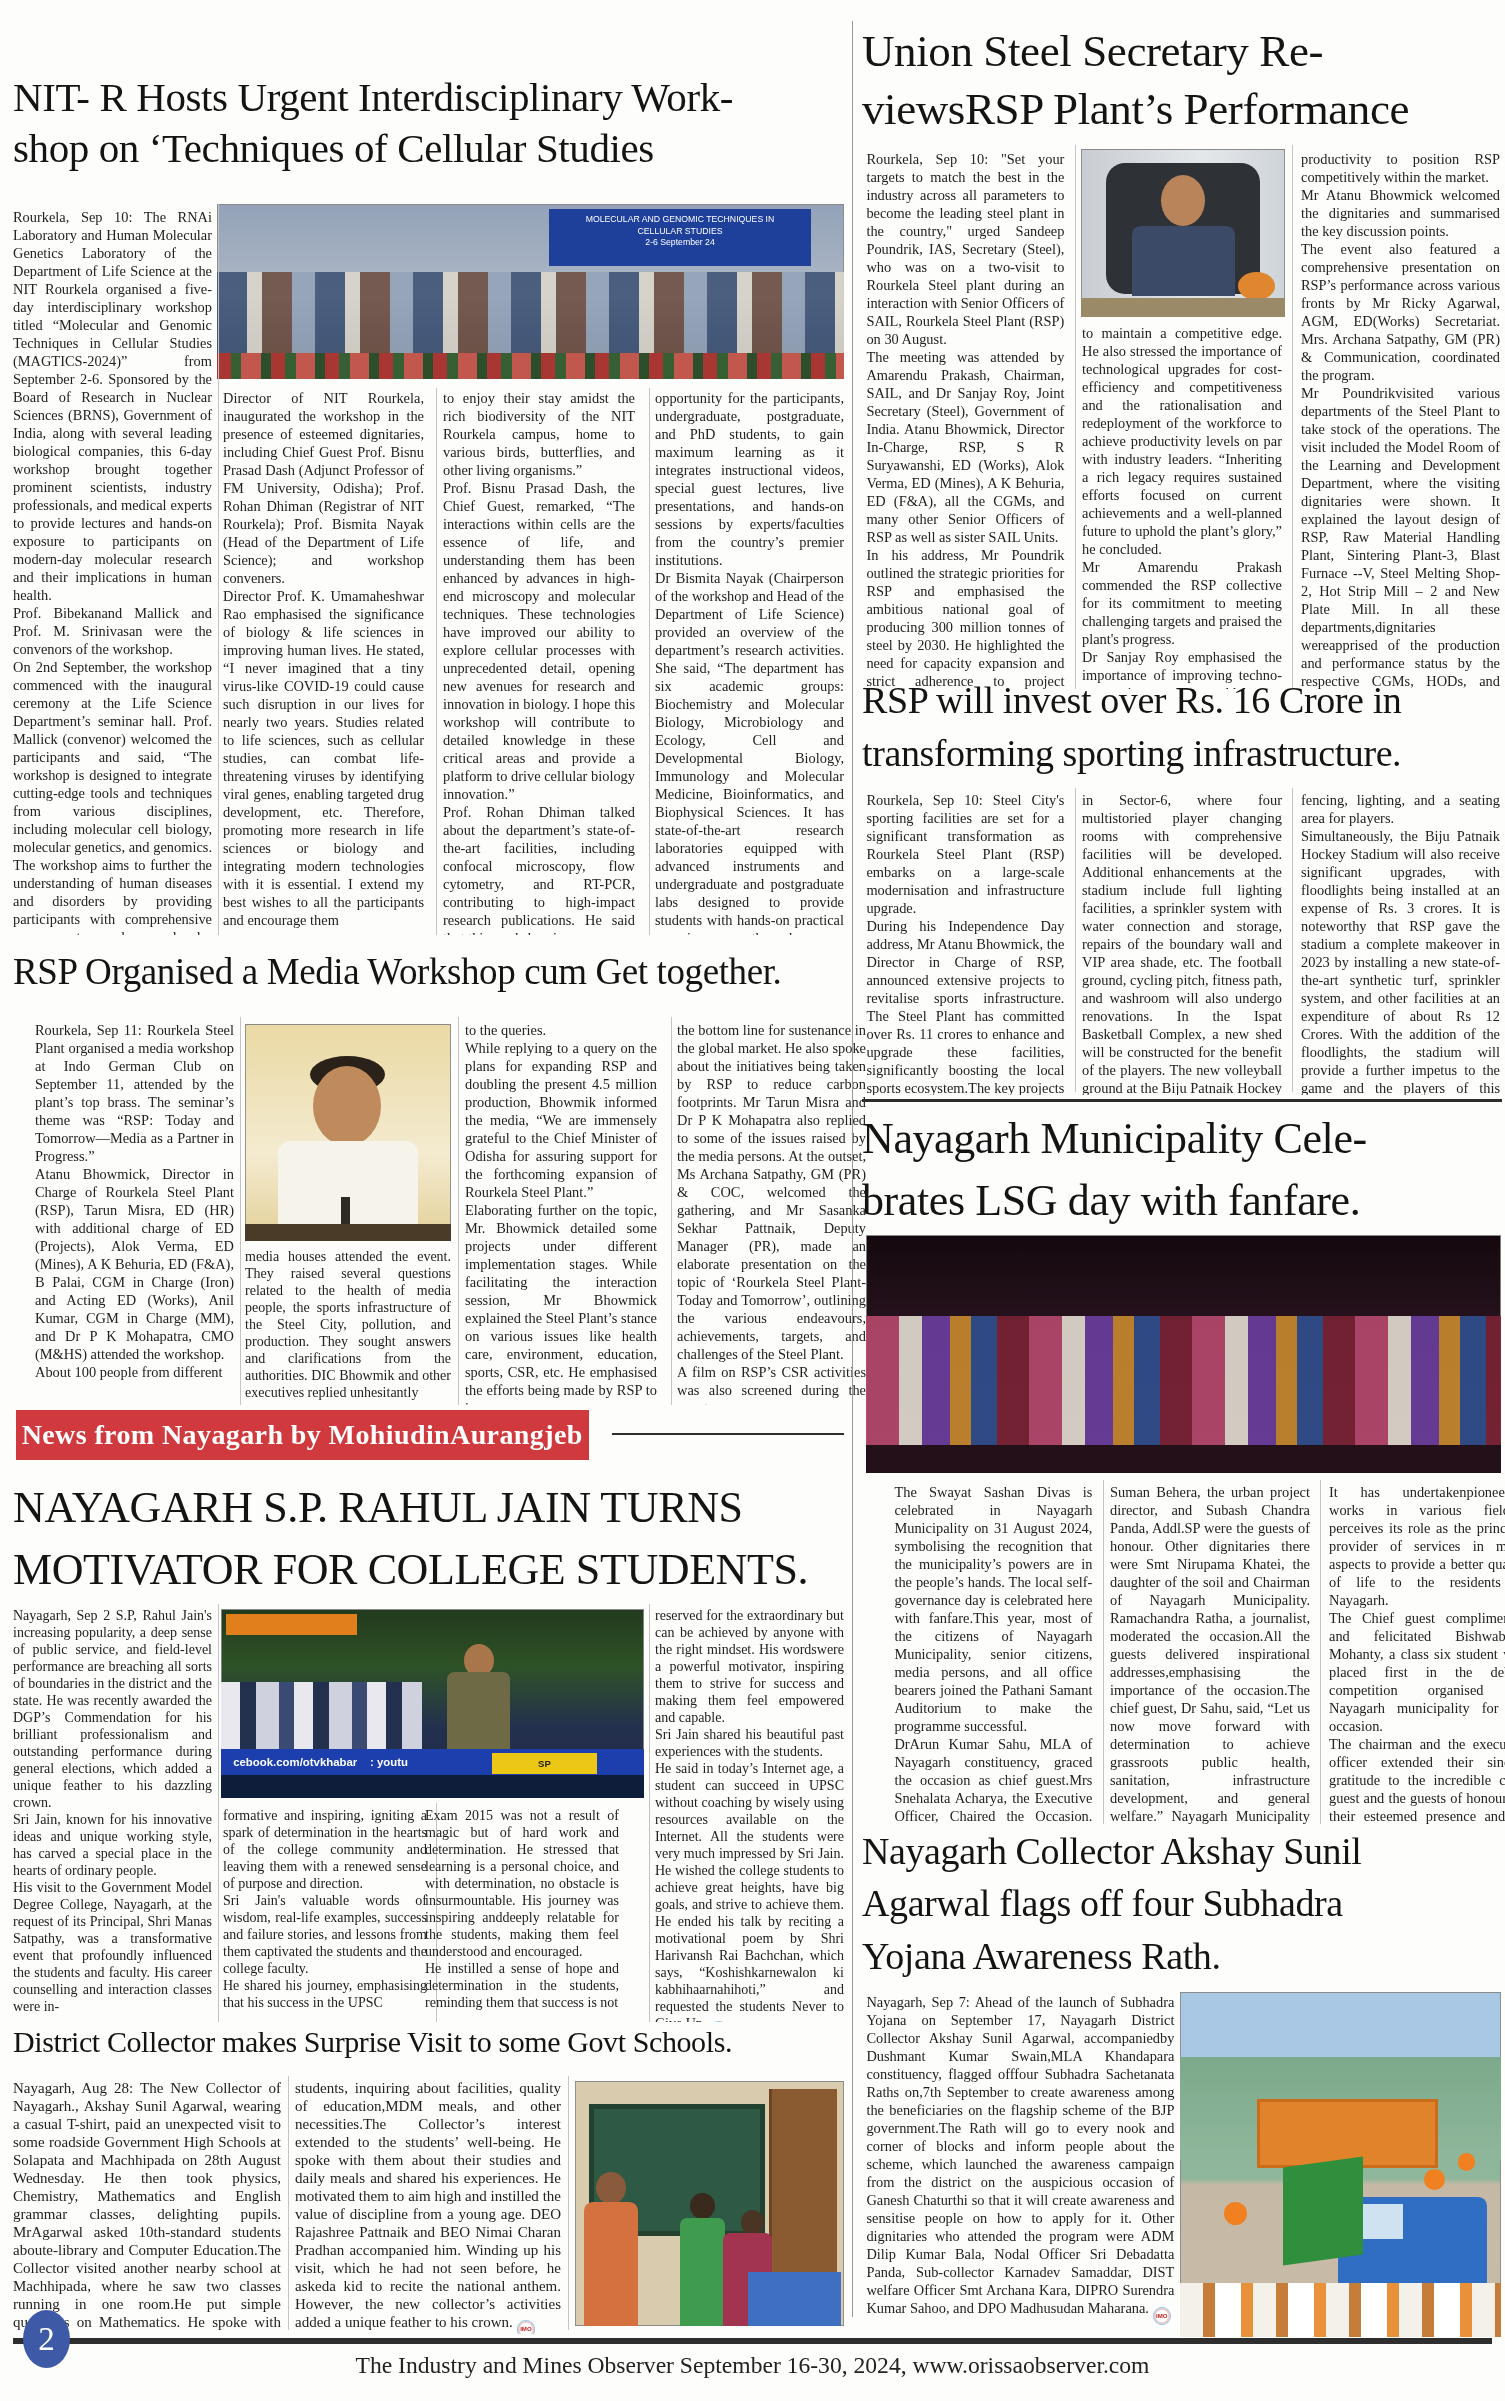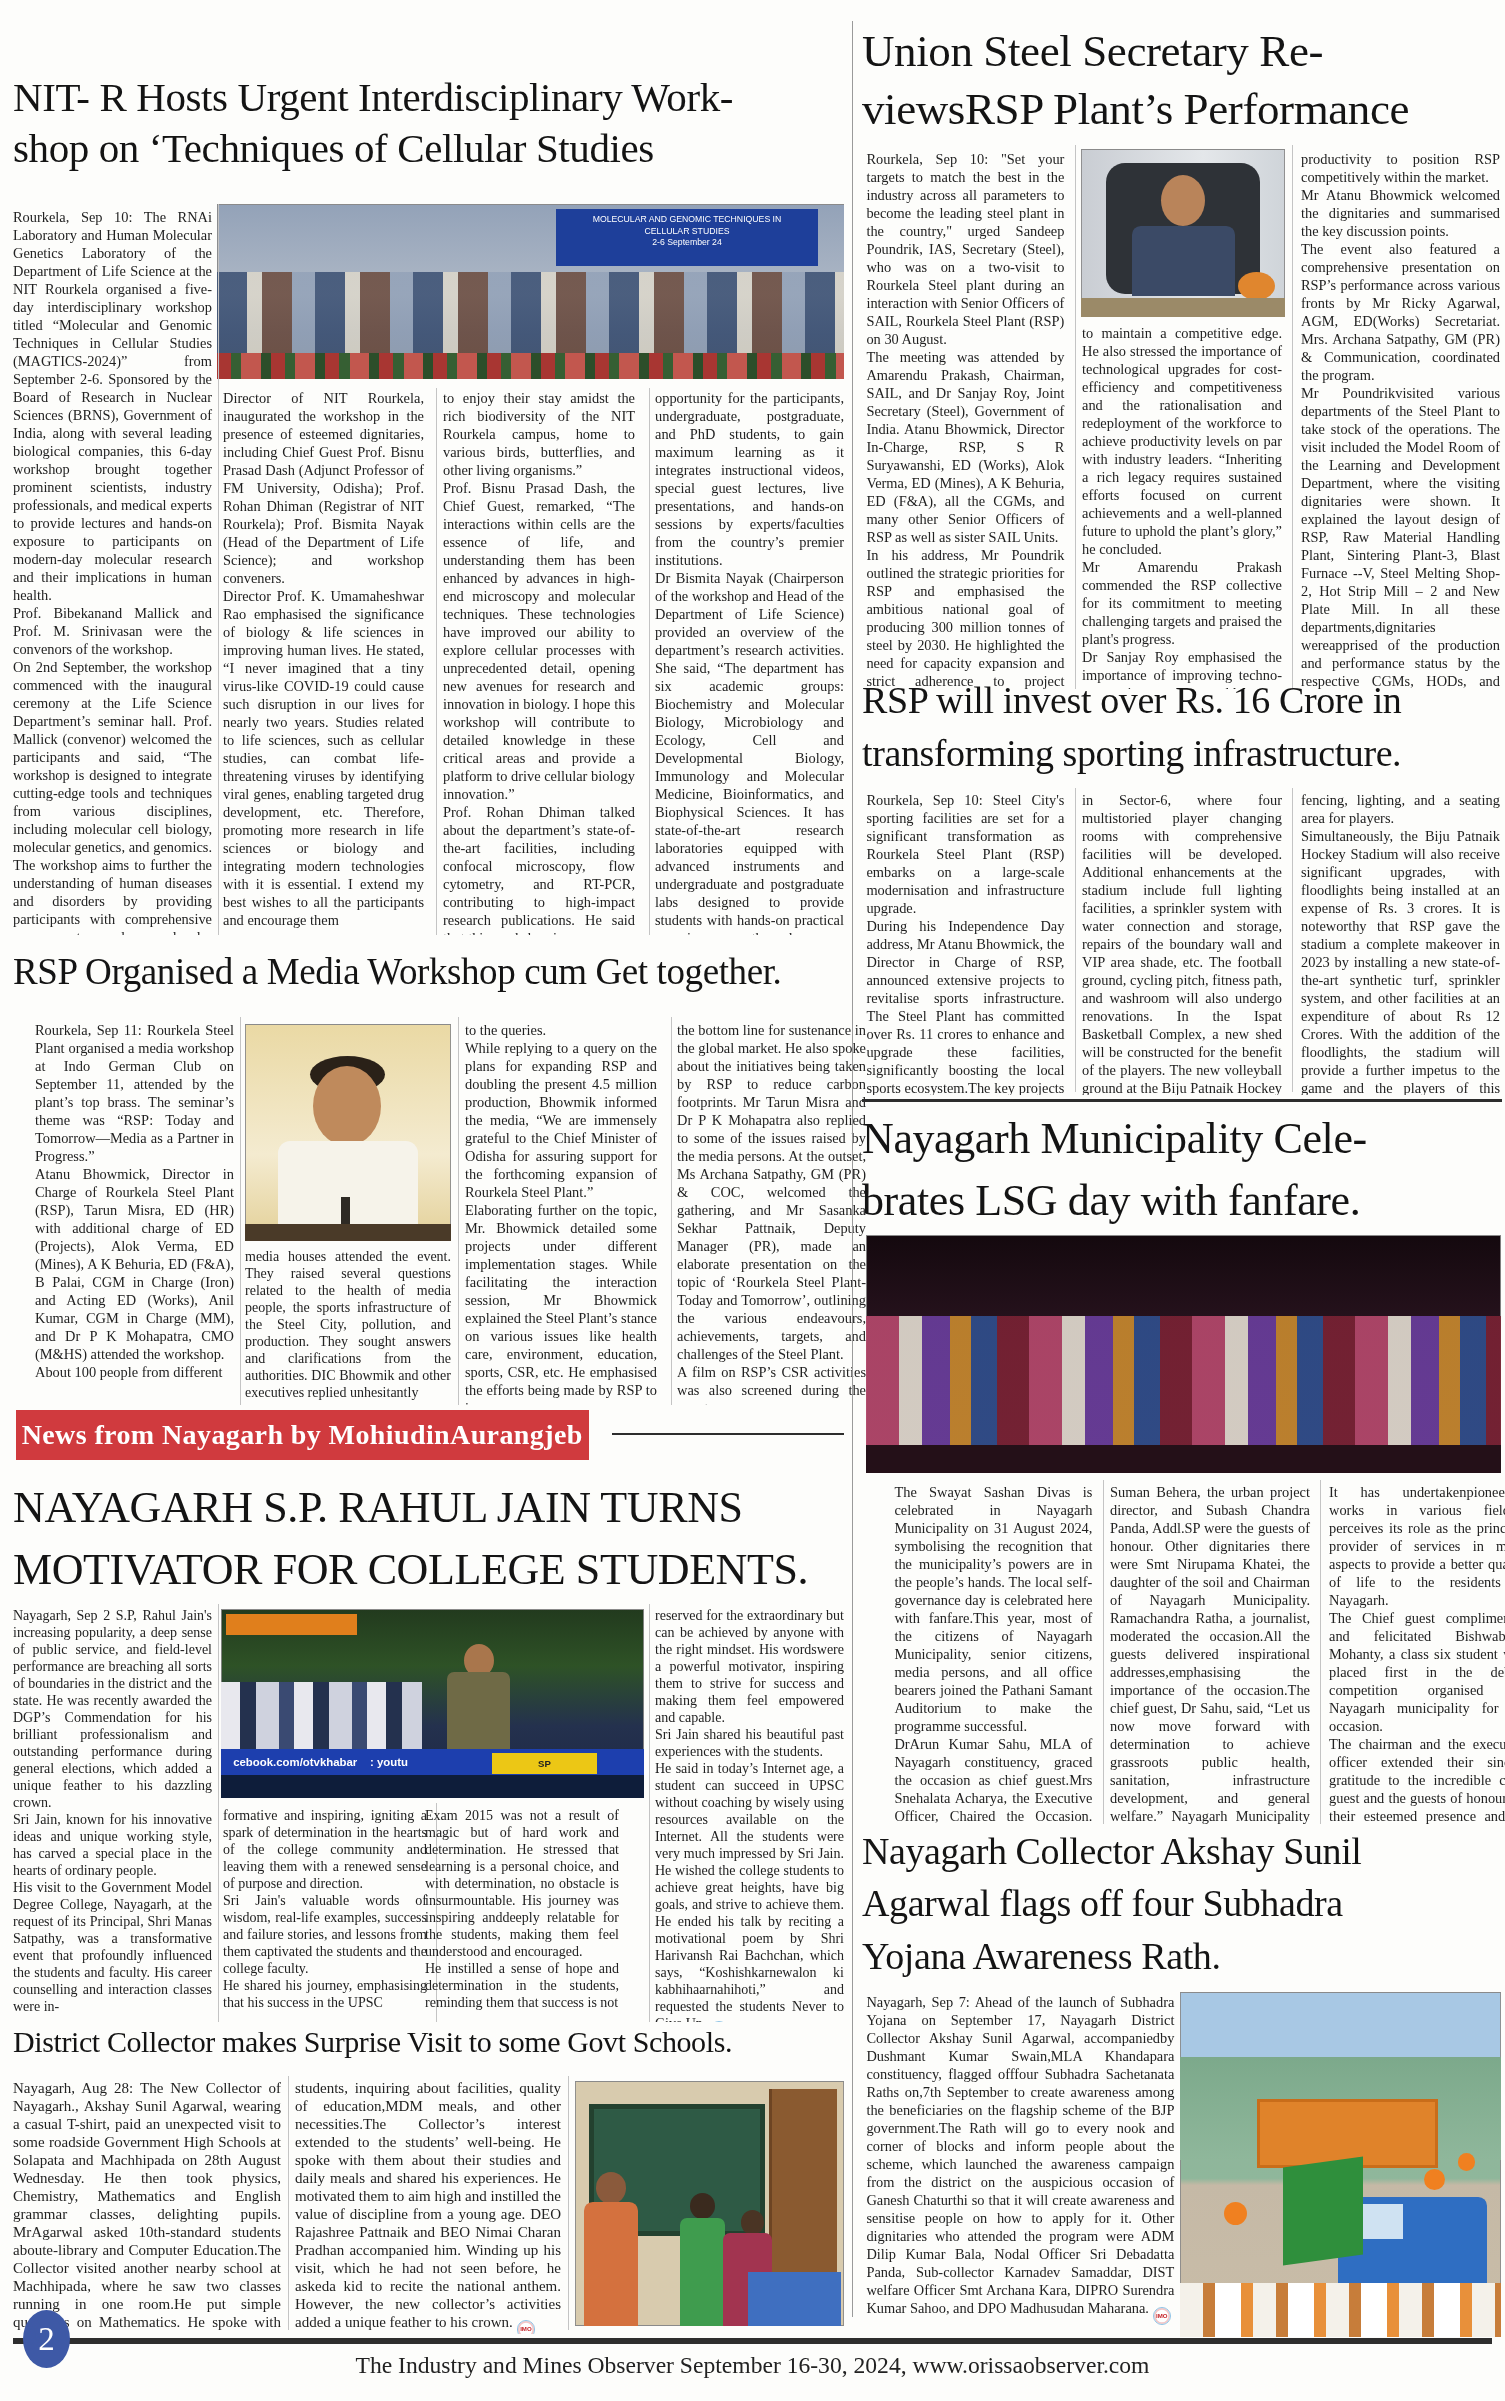--- a/index.html
+++ b/index.html
@@ -29,21 +29,21 @@
 </head>
 <body>
 
 <div class="page">
 
 
   <div class="hl" style="left:13px;top:72px;width:831px;font-size:41px;">NIT- R Hosts Urgent Interdisciplinary Work-
 shop on ‘Techniques of Cellular Studies</div>
 
   <div class="bodyblk" style="left:13px;top:204px;width:831px;height:731px;">
-    <div class="photo" style="left:204px;top:0;width:627px;height:175px;background:linear-gradient(180deg,#93a2b8 0%,#aeb8c6 52%,#7d8aa0 74%,#6f6f66 100%);padding-left:7px;">
+    <div class="photo" style="left:204px;top:0;width:627px;height:175px;background:linear-gradient(180deg,#93a2b8 0%,#aeb8c6 52%,#7d8aa0 74%,#6f6f66 100%);">
       <div class="ph" style="left:0;bottom:24.5px;height:83px;width:100%;opacity:.85;background:repeating-linear-gradient(90deg,#3a4f72 0 30px,#ddd8cb 30px 45px,#6b4a3c 45px 75px,#93a2b8 75px 98px);"></div>
       <div class="ph" style="left:0;bottom:0;height:26px;width:100%;background:repeating-linear-gradient(90deg,#a83632 0 14px,#365f33 14px 24.5px,#c2574e 24.5px 44px,#2c4e2a 44px 54px);"></div>
       <div class="ph" style="right:33px;top:5.2px;width:262px;height:52px;background:#1e3f9a;color:#fff;font-family:'Liberation Sans',sans-serif;font-size:8.7px;line-height:11.4px;text-align:center;padding-top:5.2px;white-space:pre-line;">MOLECULAR AND GENOMIC TECHNIQUES IN
 CELLULAR STUDIES
 2-6 September 24</div>
     </div>
     <div class="vr" style="left:205px;top:0;height:731px;"></div>
     <div class="vr" style="left:423px;top:184px;height:548px;"></div>
     <div class="vr" style="left:636px;top:184px;height:548px;"></div>
     <div class="bcol" style="left:0;top:3.5px;width:199px;"><span class="btxt">Rourkela, Sep 10: The RNAi Laboratory and Human Molecular Genetics Laboratory of the Department of Life Science at the NIT Rourkela organised a five-day interdisciplinary workshop titled “Molecular and Genomic Techniques in Cellular Studies (MAGTICS-2024)” from September 2-6. Sponsored by the Board of Research in Nuclear Sciences (BRNS), Government of India, along with several leading biological companies, this 6-day workshop brought together prominent scientists, industry professionals, and medical experts to provide lectures and hands-on exposure to participants on modern-day molecular research and their implications in human health.

